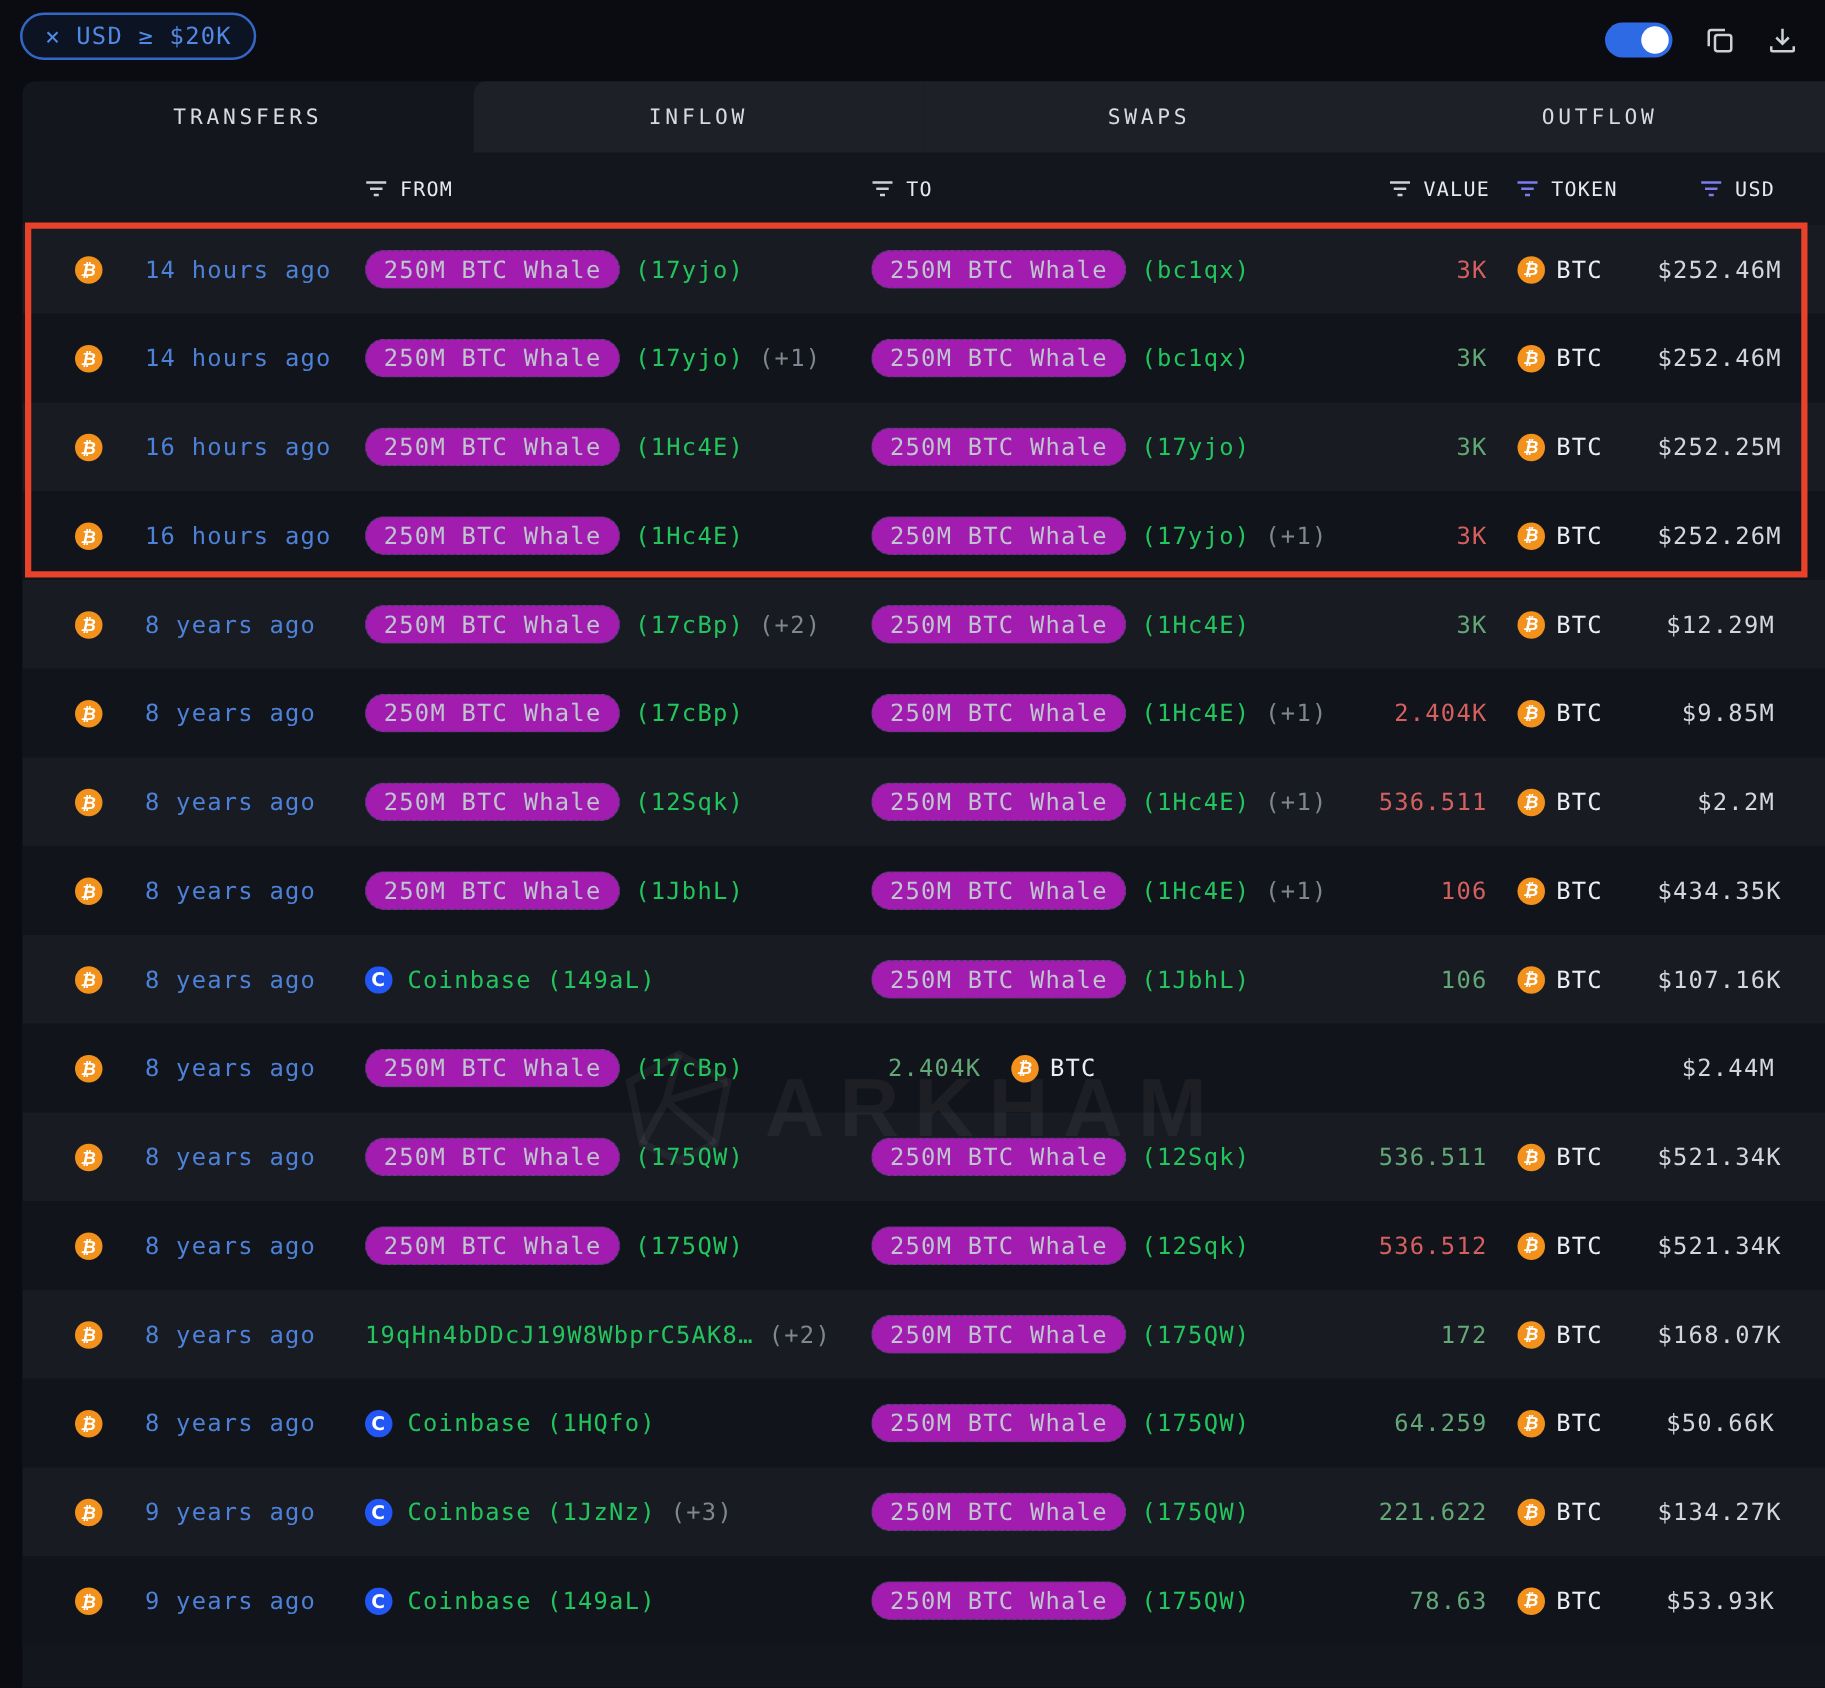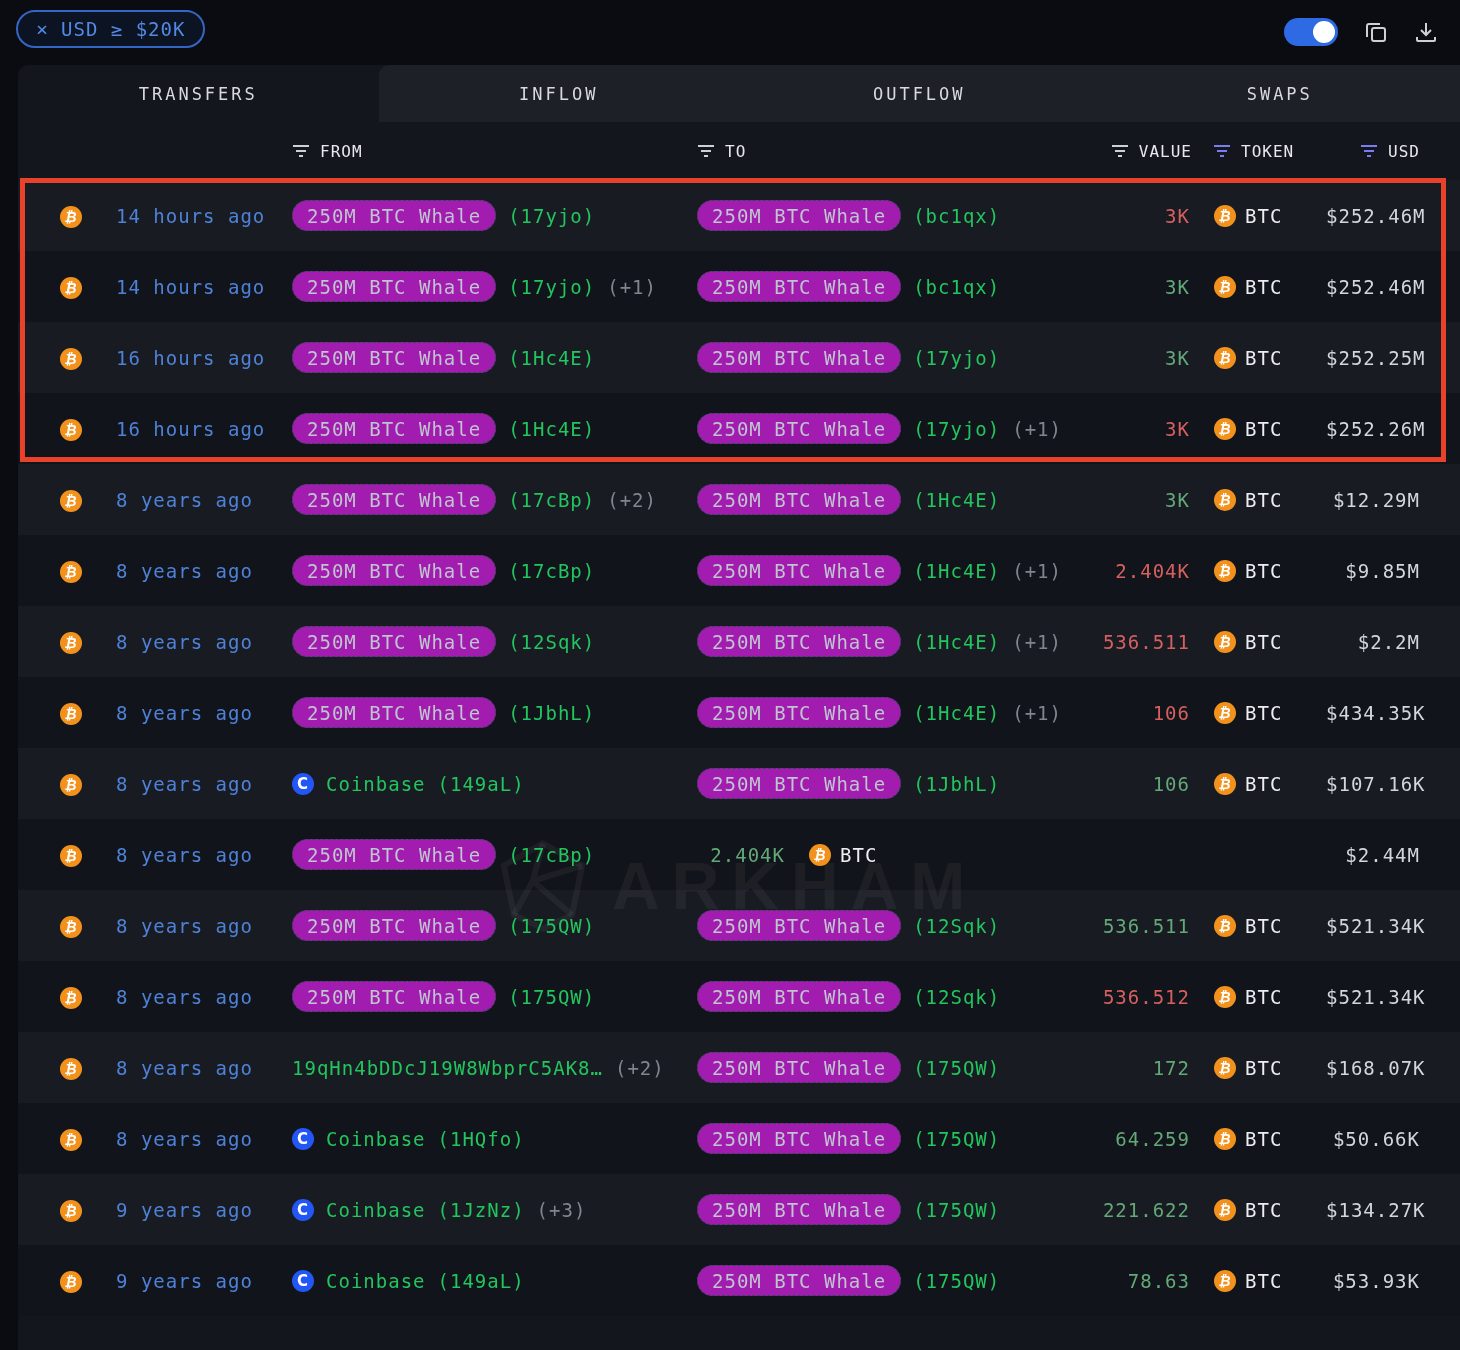--- a/index.html
+++ b/index.html
@@ -102,22 +102,22 @@
       </svg>
     </div>
   </div>
 </div>
 
 <div class="container">
 
   <div class="tabbar">
     <div class="tab active">TRANSFERS</div>
     <div class="tab inactive first">INFLOW</div>
+    <div class="tab inactive">SWAPS</div>
     <div class="tab inactive">OUTFLOW</div>
-    <div class="tab inactive">SWAPS</div>
   </div>
 
   <div class="thead">
     <div class="hgroup g-from">
       <svg class="fico" width="18" height="14" viewBox="0 0 18 14" stroke="#cdd0d4" stroke-width="2">
           <path d="M1 2 h16 M4 7 h10 M7 12 h4"></path>
         </svg>
       <span class="lbl">FROM</span>
     </div>
     <div class="hgroup g-to">

